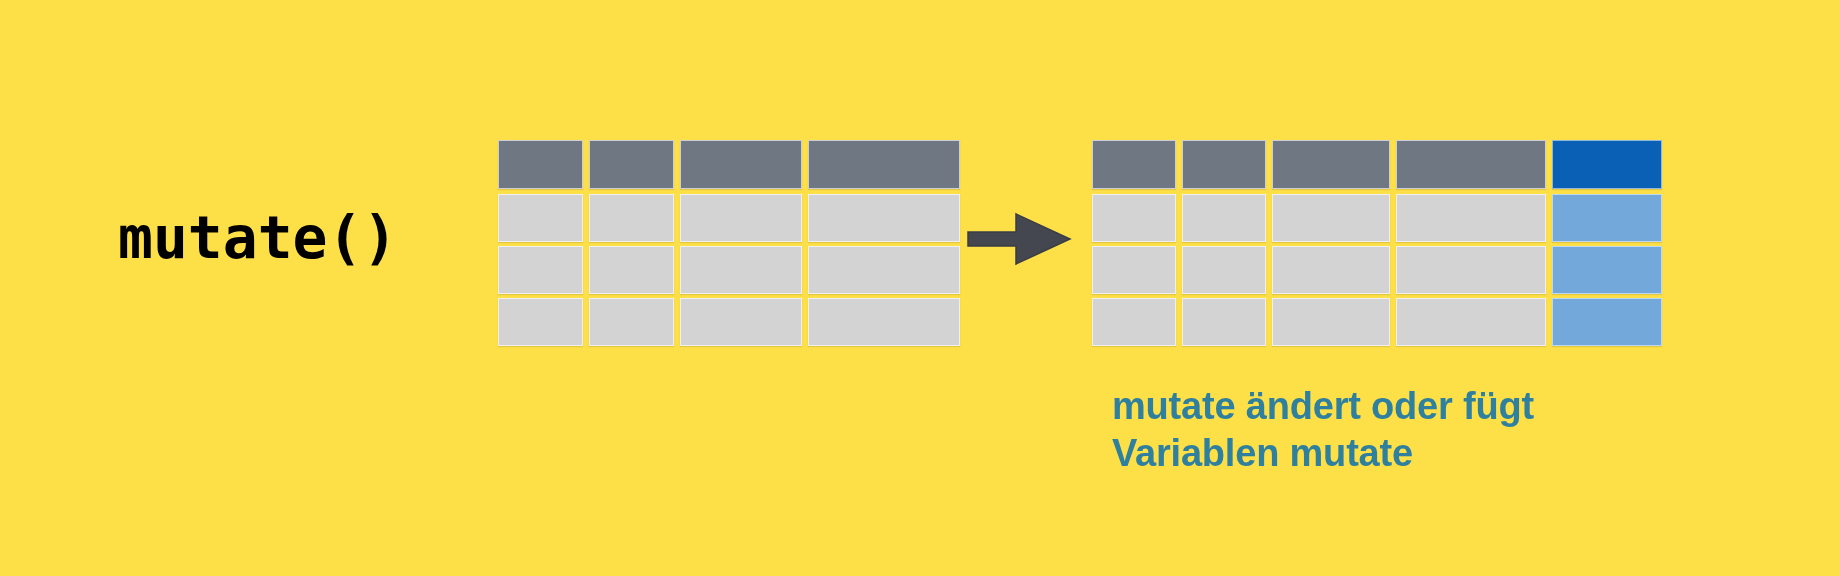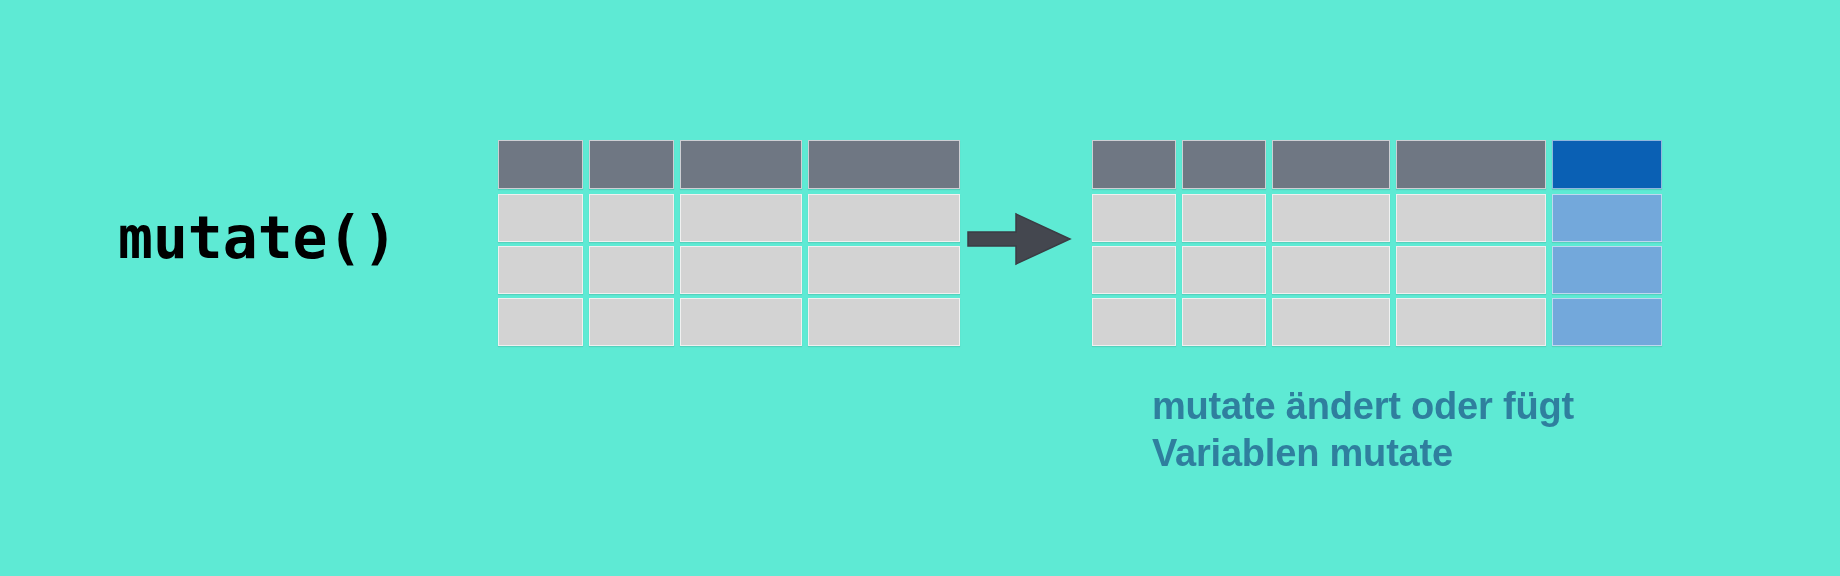--- a/index.html
+++ b/index.html
@@ -13,21 +13,21 @@
     position: relative;
     overflow: hidden;
     font-family: "Liberation Sans", sans-serif;
   }
 
   #stage {
     position: absolute;
     left: 0; top: 0;
     width: 1840px;
     height: 576px;
-    background: #5eead4;
+    background: #fde047;
   }
 
   
   #fn-label {
     position: absolute;
     left: 118px;
     top: 206px;
     font-family: "DejaVu Sans Mono", "Liberation Mono", monospace;
     font-weight: 700;
     font-size: 58px;
@@ -83,21 +83,20 @@
     position: absolute;
     left: 1112px;
     top: 383px;
     width: 600px;
     color: #2f7f9e;
     font-family: "Liberation Sans", sans-serif;
     font-weight: 700;
     font-size: 38px;
     line-height: 47px;
     letter-spacing: -0.2px;
-    margin-left: 40px;
   }
   #caption .line { display: block; white-space: pre; }
 </style>
 </head>
 <body>
 
 <div id="stage">
 
   <div id="fn-label">mutate()</div>
 

